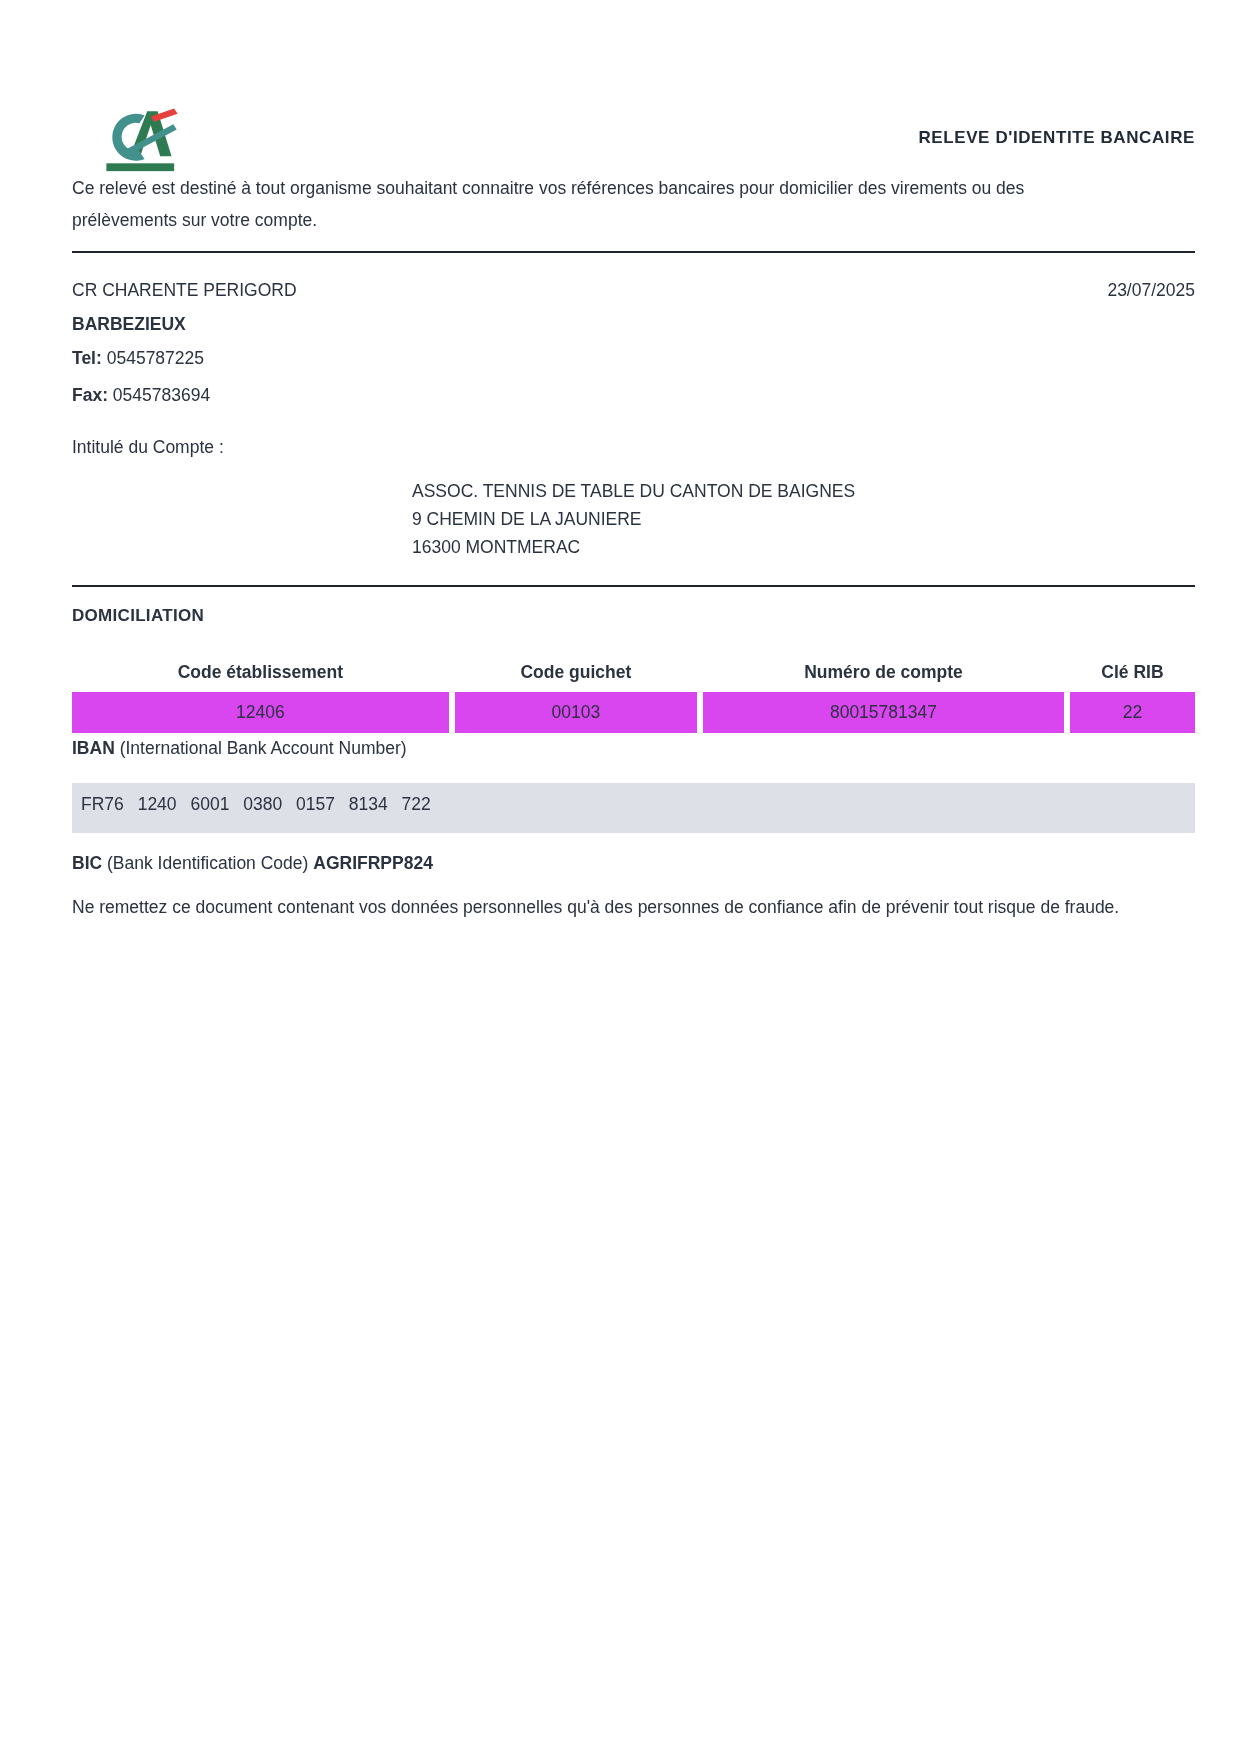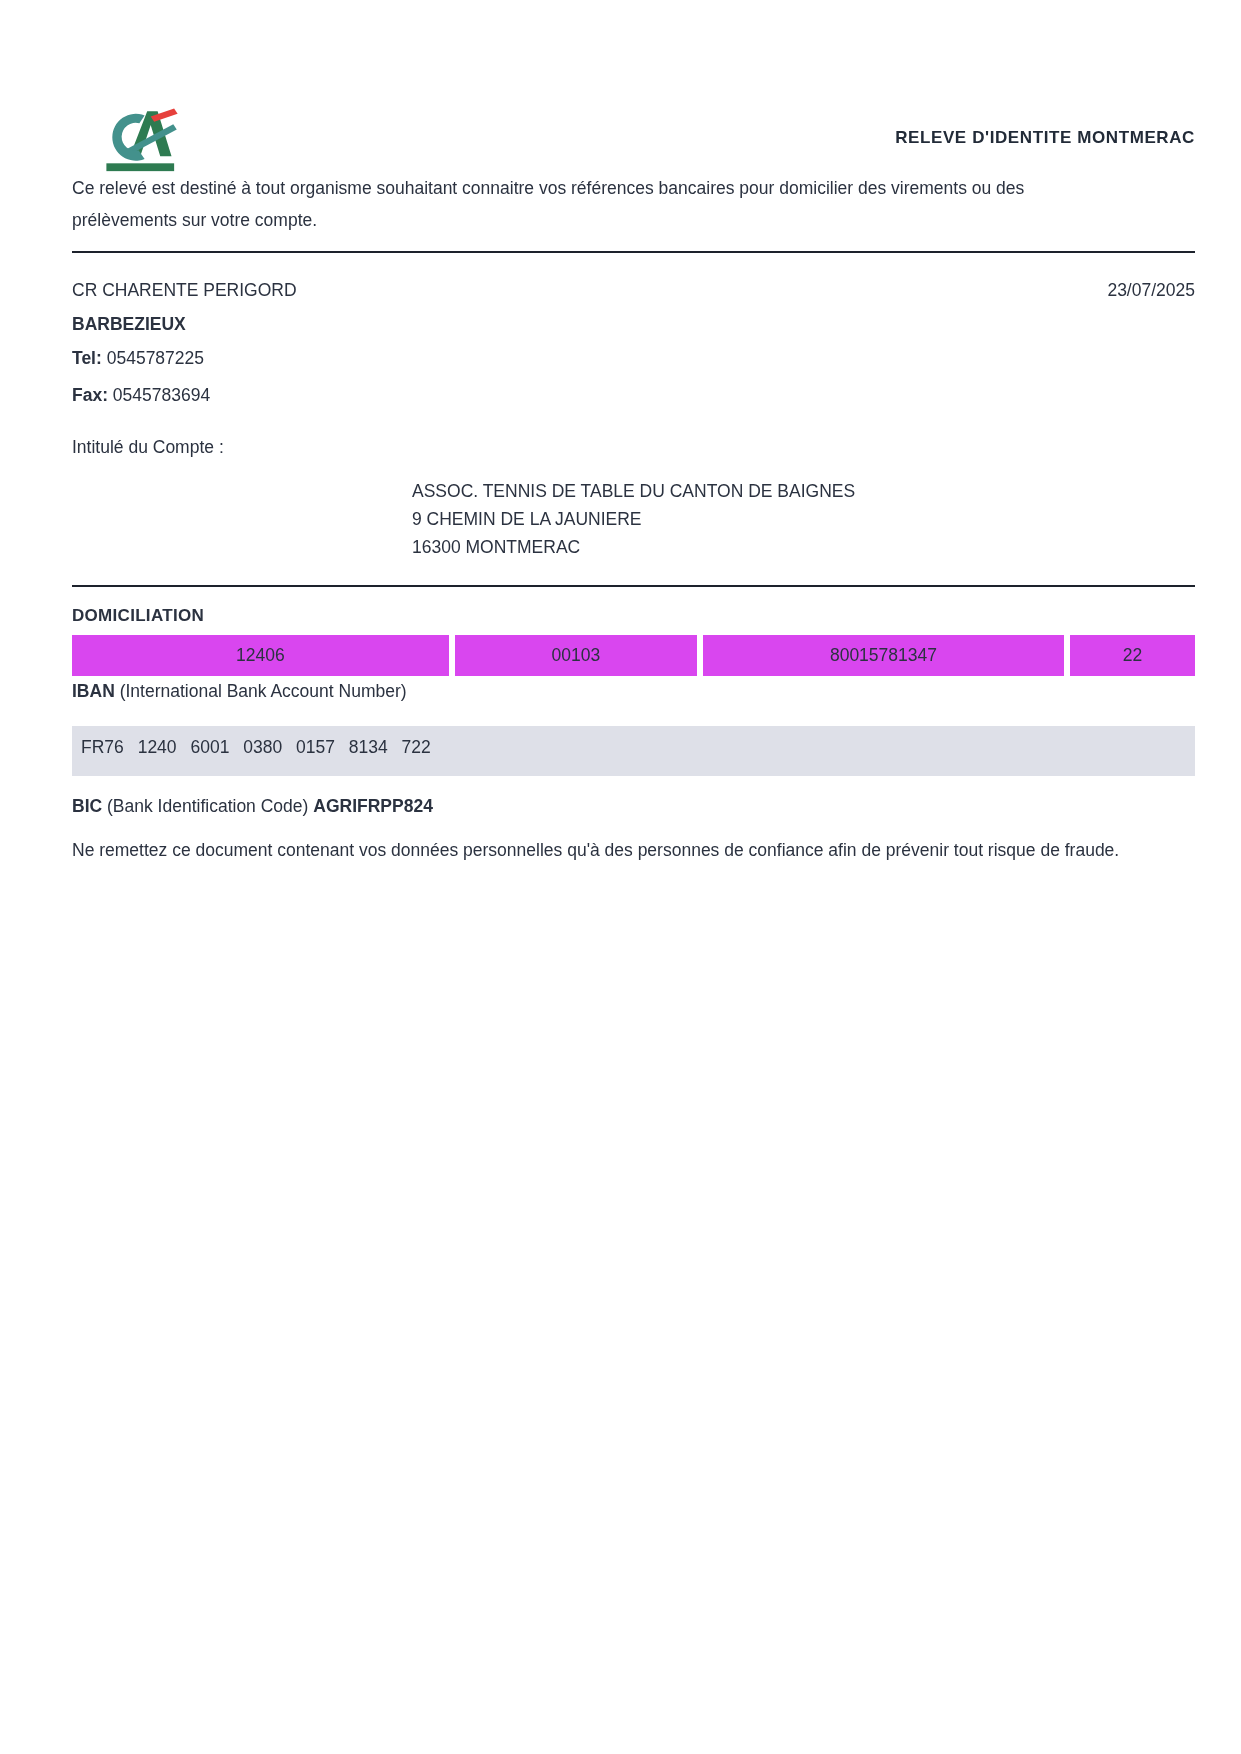--- a/index.html
+++ b/index.html
@@ -74,21 +74,21 @@
   <div class="header">
     <div class="logo">
       <svg viewBox="0 0 100 76" width="88" height="66" aria-hidden="true">
         <polygon points="36,58 56,6 68,6 84,58 71,58 60,22 48,58" fill="#2e7b51"></polygon>
         <polygon points="60,12 87,3 91,9 64,18" fill="#e6403c"></polygon>
         <polygon points="26,53 86,21 90,27 30,59" fill="#43918c"></polygon>
         <path d="M53 11 A27 27 0 1 0 53 61 L46 51 A16 16 0 1 1 47 20 Z" fill="#43918c"></path>
         <rect x="9" y="66" width="78" height="9" fill="#2e7b51"></rect>
       </svg>
     </div>
-    <div class="doc-title">RELEVE D'IDENTITE MONTMERAC</div>
+    <div class="doc-title">RELEVE D'IDENTITE BANCAIRE</div>
   </div>
 
   <p class="intro">Ce relevé est destiné à tout organisme souhaitant connaitre vos références bancaires pour domicilier des virements ou des prélèvements sur votre compte.</p>
 
   <hr class="rule">
 
   <div class="agency-row">
     <span>CR CHARENTE PERIGORD</span>
     <span>23/07/2025</span>
   </div>
@@ -110,20 +110,26 @@
   <div class="address">
     <div>ASSOC. TENNIS DE TABLE DU CANTON DE BAIGNES</div>
     <div>9 CHEMIN DE LA JAUNIERE</div>
     <div>16300 MONTMERAC</div>
   </div>
 
   <hr class="rule rule2">
 
   <h2 class="section-title">DOMICILIATION</h2>
 
+  <div class="table-row table-headers">
+    <div class="col c1">Code établissement</div>
+    <div class="col c2">Code guichet</div>
+    <div class="col c3">Numéro de compte</div>
+    <div class="col c4">Clé RIB</div>
+  </div>
 
   <div class="table-row table-values">
     <div class="col c1">12406</div>
     <div class="col c2">00103</div>
     <div class="col c3">80015781347</div>
     <div class="col c4">22</div>
   </div>
 
   <p class="iban-label">
     <strong>IBAN</strong>

